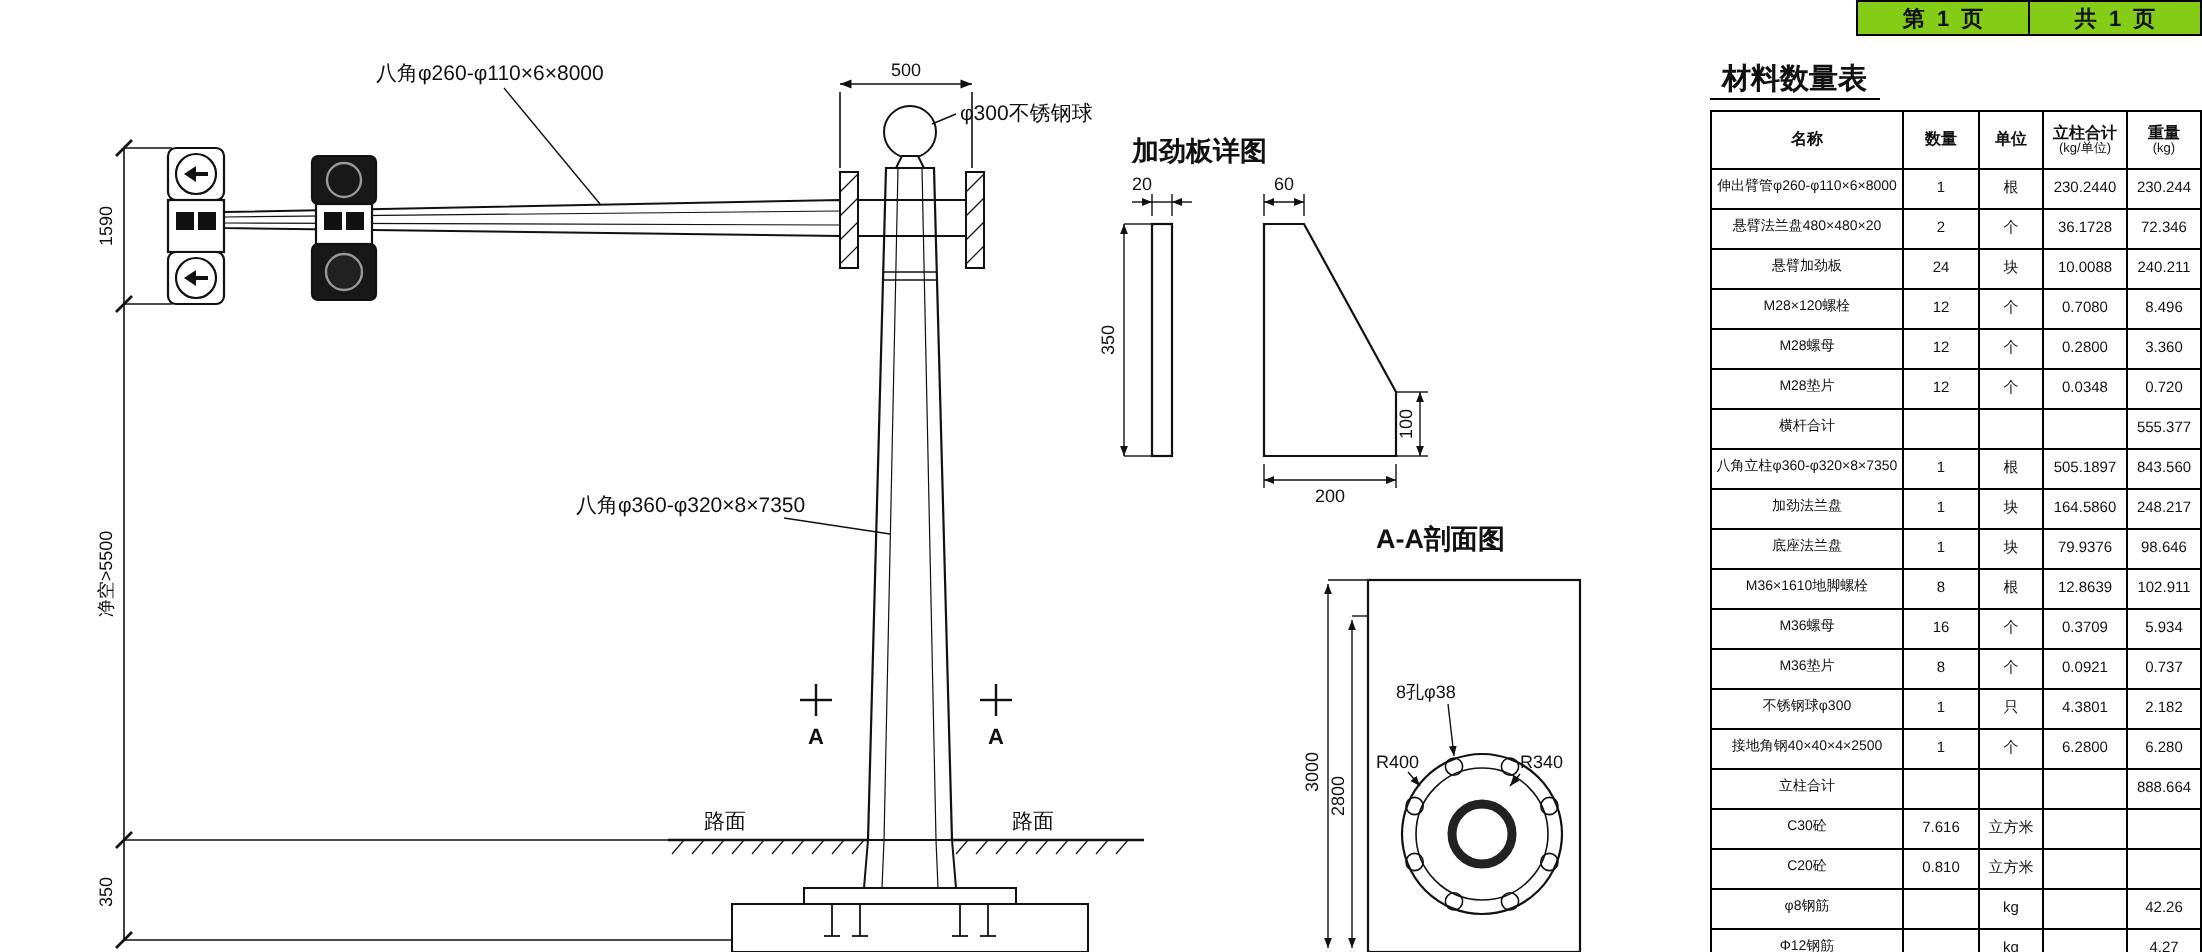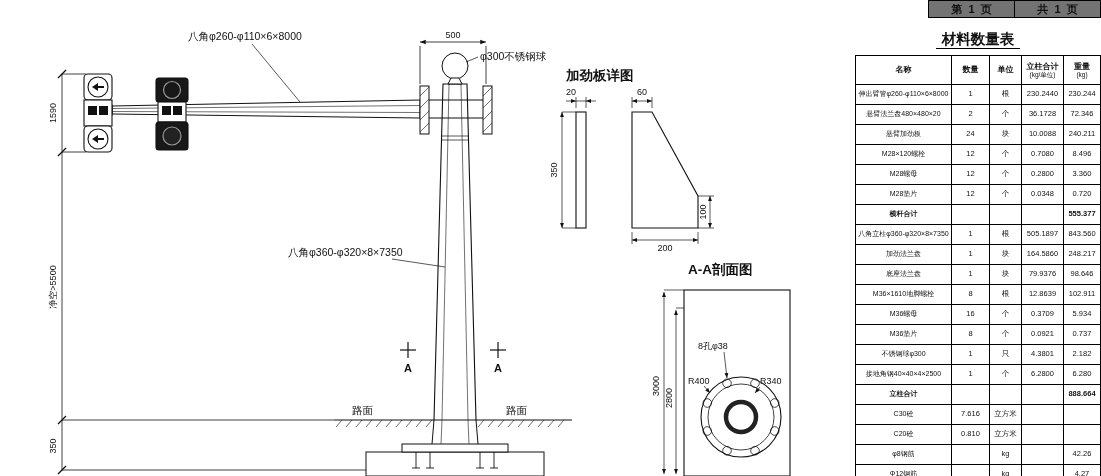--- a/index.html
+++ b/index.html
@@ -6,36 +6,36 @@
   body{width:1101px;height:476px;background:#fff;position:relative;overflow:hidden;
        font-family:"Liberation Sans","DejaVu Sans",sans-serif;color:#111}
   svg{position:absolute;left:0;top:0}
   svg text{fill:#111;font-family:"Liberation Sans","DejaVu Sans",sans-serif}
   .dim-t{font-size:9px}
   .lbl-t{font-size:10.5px}
   .ttl-t{font-size:13.5px;font-weight:bold}
   .sec-a{font-size:11px;font-weight:bold}
 
   
-  .page-head{position:absolute;left:928px;top:0;width:173px;border-collapse:collapse;background:#737373}
+  .page-head{position:absolute;left:928px;top:0;width:173px;border-collapse:collapse;background:#84cc16}
   .page-head td{border:1px solid #000;font-size:11px;font-weight:bold;text-align:center;
                 height:16px;white-space:pre;padding:0}
 
   
-  .table-title{position:absolute;left:855px;top:30px;width:246px;text-align:center}
+  .table-title{position:absolute;left:855px;top:30px;width:246px;}
   .table-title span{font-size:14.5px;font-weight:bold;border-bottom:1px solid #000;padding:0 6px 1px}
   table.materials{position:absolute;left:855px;top:55px;width:246px;border-collapse:collapse;
                   table-layout:fixed;background:#fff}
   .materials th,.materials td{border:1px solid #000;text-align:center;padding:0 1px;
                   overflow:hidden;white-space:nowrap;line-height:1.15}
   .materials th{height:28px;font-size:8px;font-weight:bold}
   .materials th .sub{font-size:6.5px;font-weight:normal}
   .materials td{height:19px;font-size:7.5px}
   .materials td.c-name{font-size:7px}
-  .materials tr.total td{font-weight:bold}
+  .materials tr.total td{font-weight:normal}
 </style>
 </head>
 <body>
 
 <svg width="855" height="476" viewBox="0 0 855 476">
   <defs>
     <marker id="ae" viewBox="0 0 10 10" refX="9" refY="5" markerWidth="8" markerHeight="8" orient="auto-start-reverse">
       <path d="M0,1.5 L9,5 L0,8.5 Z" fill="#111"></path>
     </marker>
   </defs>

